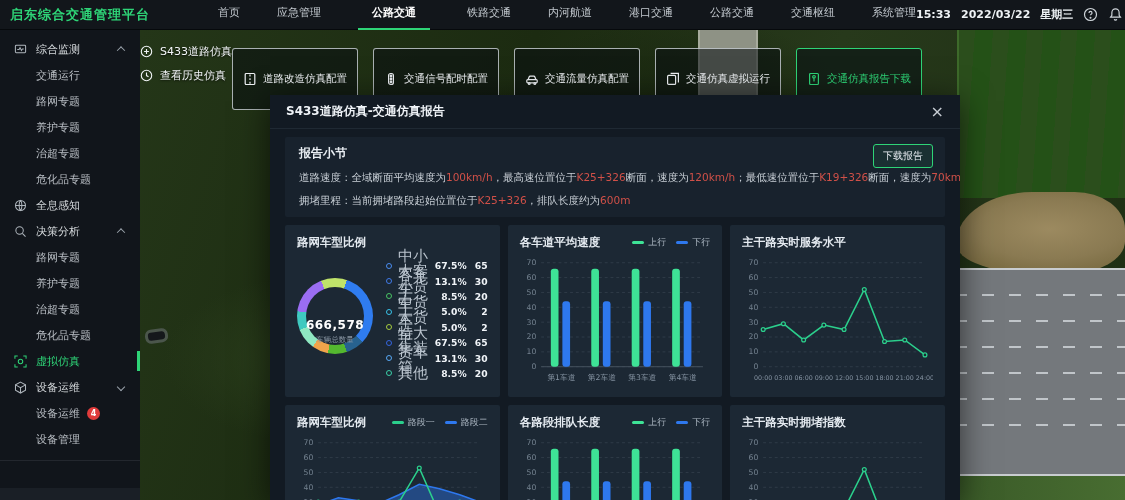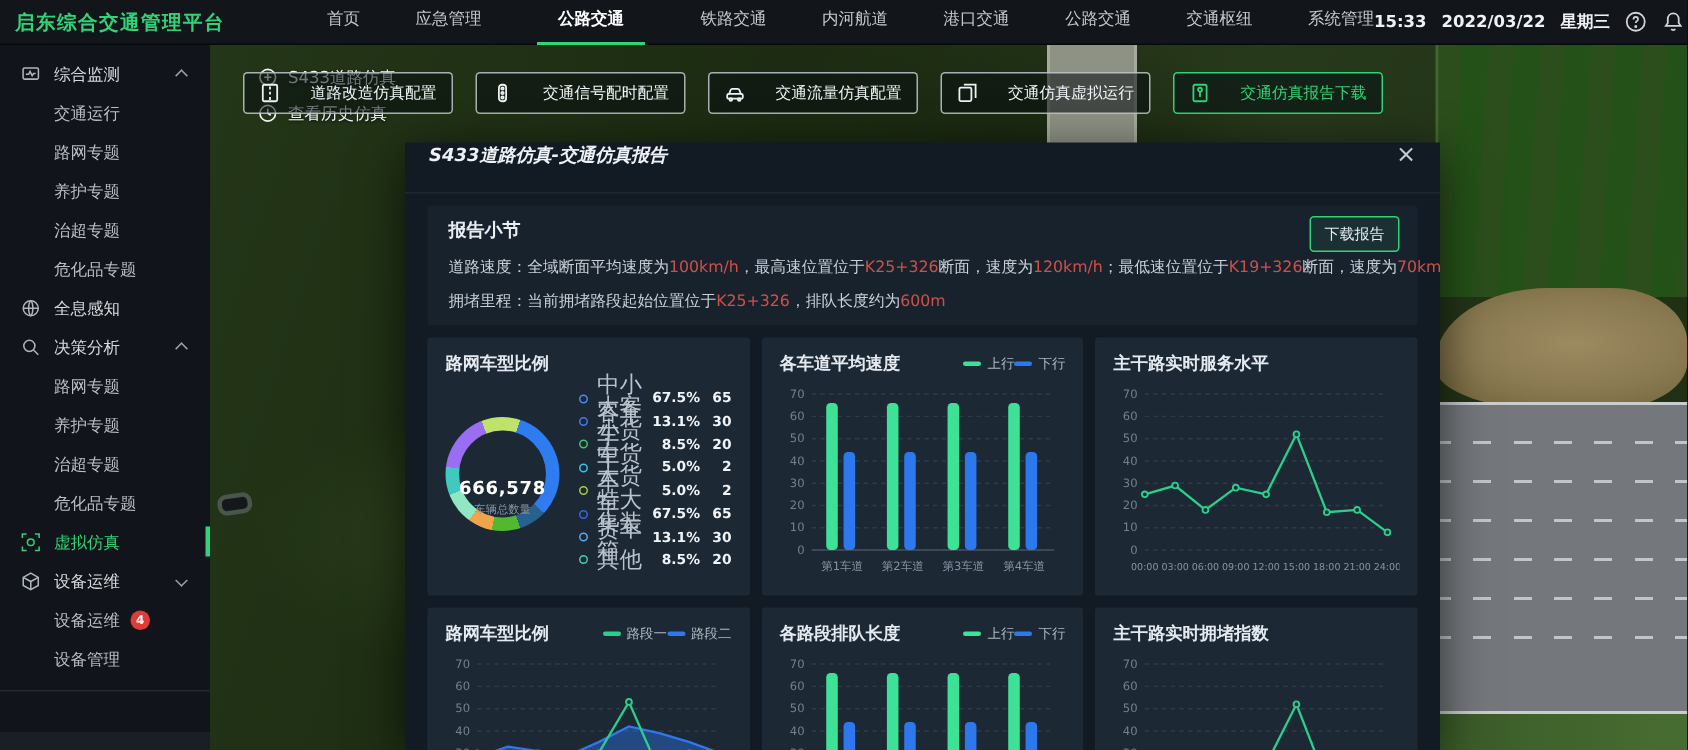--- a/index.html
+++ b/index.html
@@ -69,59 +69,59 @@
     opacity:.85; }
   .vroad { position:absolute; left:558px; top:0; width:60px; height:66px;
     background:#8e9285; border-left:2px solid #a7ab9d; border-right:2px solid #a7ab9d; }
   .grass-br { position:absolute; right:0; top:446px; width:170px; height:24px;
     background:linear-gradient(90deg,#3a5a28,#486d31); }
   .car { position:absolute; left:8px; top:302px; width:17px; height:8px;
     background:#15181b; border-radius:3px; transform:rotate(-8deg);
     box-shadow:0 0 0 3px rgba(110,115,120,.55); }
 
   
-  .overlay-links { position:absolute; z-index:2; left:32px; top:14px; }
+  .overlay-links { position:absolute; z-index:2; left:0; top:14px; }
   .ol-row { display:flex; align-items:center; gap:7px; margin-bottom:9px; cursor:pointer; }
   .ol-row svg { width:13px; height:13px; stroke:#f0f3f5; fill:none; stroke-width:1.2; }
   .ol-row span.txt { font-size:11px; color:#f4f7f9; text-shadow:0 1px 2px rgba(0,0,0,.8); }
 
   
   #toolbar { position:absolute; z-index:2; top:18px; right:203px; display:flex; gap:15px; }
-  .tb-btn { display:flex; align-items:center; gap:20px; padding:6px 10px;
+  .tb-btn { display:flex; align-items:center; gap:6px; padding:23px 10px;
     background:rgba(10,14,18,.55); border:1px solid rgba(220,226,232,.75);
     border-radius:3px; cursor:pointer; white-space:nowrap; }
   .tb-btn svg { width:14px; height:14px; stroke:#eef1f4; fill:none; stroke-width:1.2; }
   .tb-btn span { font-size:10.5px; color:#f0f3f6; }
   .tb-btn.active { border-color:#2ed477; background:rgba(16,28,22,.8); }
   .tb-btn.active svg { stroke:#2ed477; }
   .tb-btn.active span { color:#2ed477; }
 
   
   #modal { position:absolute; z-index:3; left:130px; top:65px; width:690px; height:405px;
     background:#121a23; box-shadow:0 6px 30px rgba(0,0,0,.6); overflow:hidden; }
-  .m-head { height:34px; display:flex; padding:0 16px;
-    border-bottom:1px solid #1f2933;font-style:italic; }
+  .m-head { height:34px; display:flex; align-items:center; padding:0 16px;
+    border-bottom:1px solid #1f2933; }
   .m-title { font-size:12px; font-weight:bold; color:#eef2f6; }
   .m-close { margin-left:auto; font-size:16px; color:#c6ccd2; cursor:pointer; line-height:1; }
   .m-body { padding:8px 15px 0 15px; }
   .summary { background:#18222d; border-radius:2px; padding:8px 14px 9px 14px; position:relative; }
   .s-title { font-size:12px; font-weight:bold; color:#e9eef3;font-family:Liberation Mono, monospace; }
   .dl-btn { position:absolute; right:12px; top:7px; font-size:10px; color:#e6ebf0;
     border:1px solid #2ed477; background:rgba(46,212,119,.08); border-radius:3px;
     padding:4px 9px; cursor:pointer; font-family:inherit; }
   .s-line { margin-top:9px; font-size:10.5px; color:#c9d0d7; white-space:nowrap; }
   .s-line .red { color:#d05048;text-align:right; }
 
   
   #charts { display:grid; grid-template-columns:repeat(3,1fr); gap:8px; margin-top:8px; }
   .card { background:#1c2834; border-radius:2px; height:172px; padding:10px 12px 6px 12px;
     overflow:hidden; }
   .c-head { display:flex; align-items:center; }
   .c-title { font-size:11.5px; font-weight:bold; color:#e4eaf0; }
-  .c-legend { margin-left:auto; display:flex; align-items:center; }
+  .c-legend { margin-left:auto; display:flex; gap:10px; align-items:center; }
   .lg-item { display:flex; align-items:center; gap:4px; }
   .lg-bar { width:12px; height:3px; border-radius:2px; }
   .lg-txt { font-size:9px; color:#aeb9c4; }
   .c-body { margin-top:4px; }
   .c-body svg { display:block; }
 
   .donut-wrap { display:flex; align-items:flex-start; gap:13px; margin-top:6px; }
   .donut { position:relative; width:76px; height:76px; border-radius:50%; margin-top:22px;
     flex:none; }
   .donut-hole { position:absolute; inset:9px; border-radius:50%; background:#1c2834;

